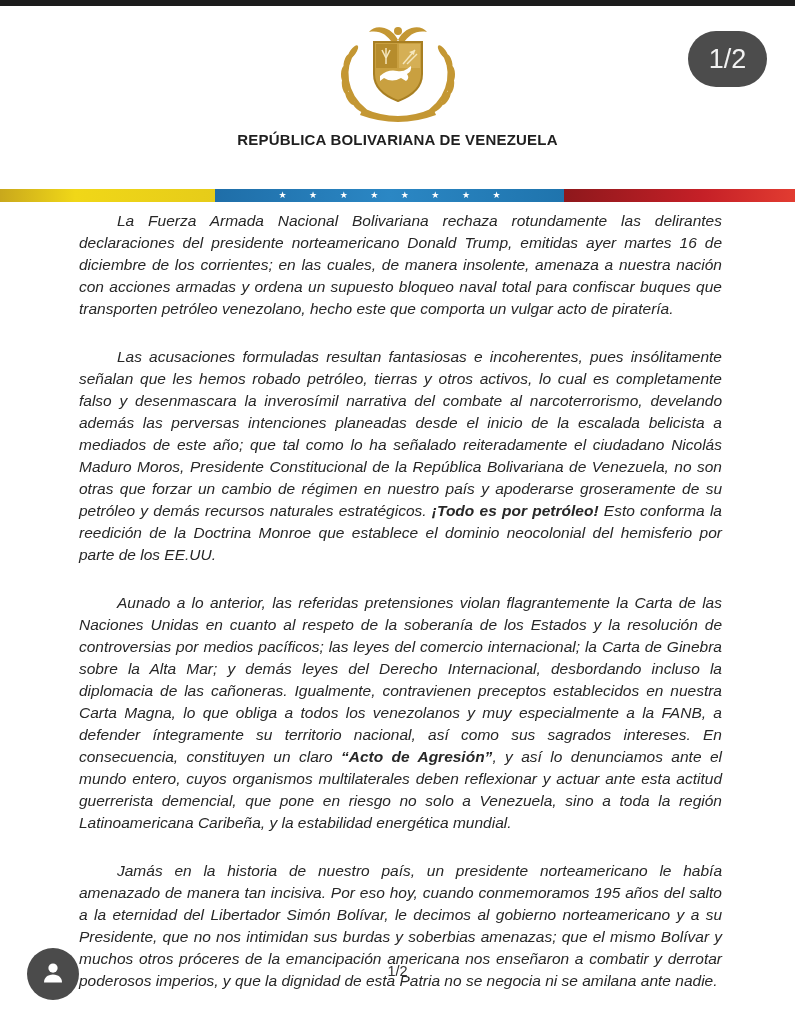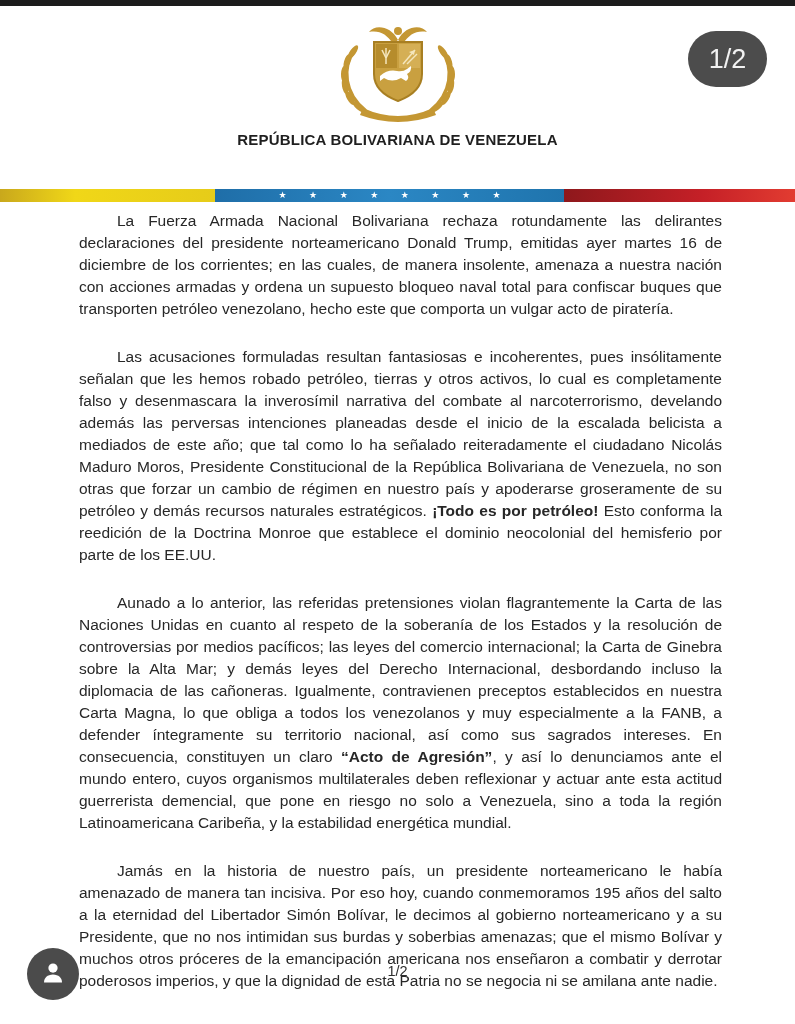--- a/index.html
+++ b/index.html
@@ -33,21 +33,21 @@
     position:absolute; top:189px; left:0; width:100%; height:13px; display:flex;
   }
   .flag-yellow{ width:27%; background:linear-gradient(90deg,#c9a81c,#f0d718 35%,#e6cc19); }
   .flag-blue{
     width:44%; background:linear-gradient(90deg,#1f6ea8,#2b87c4 50%,#1f74ad);
     display:flex; align-items:center; justify-content:center; color:#ffffff;
   }
   .flag-stars{ font-size:9px; letter-spacing:10px; text-indent:10px; line-height:1; }
   .flag-red{ width:29%; background:linear-gradient(90deg,#8e181c,#c52027 60%,#e23c31); }
   .doc-body{
-    position:absolute; top:210px; left:79px; width:643px; color:#272727;
+    position:absolute; top:210px; left:79px; width:643px; color:#272727;font-style:italic;
   }
   .doc-body p{
     font-size:15.5px; line-height:22px; text-align:justify;
     text-indent:38px; margin-bottom:26px;
   }
   .doc-body b{ font-weight:bold; }
   .footer-page{
     position:absolute; top:963px; left:0; width:100%;
     text-align:center; font-size:14.5px; color:#2e2e2e;
   }

